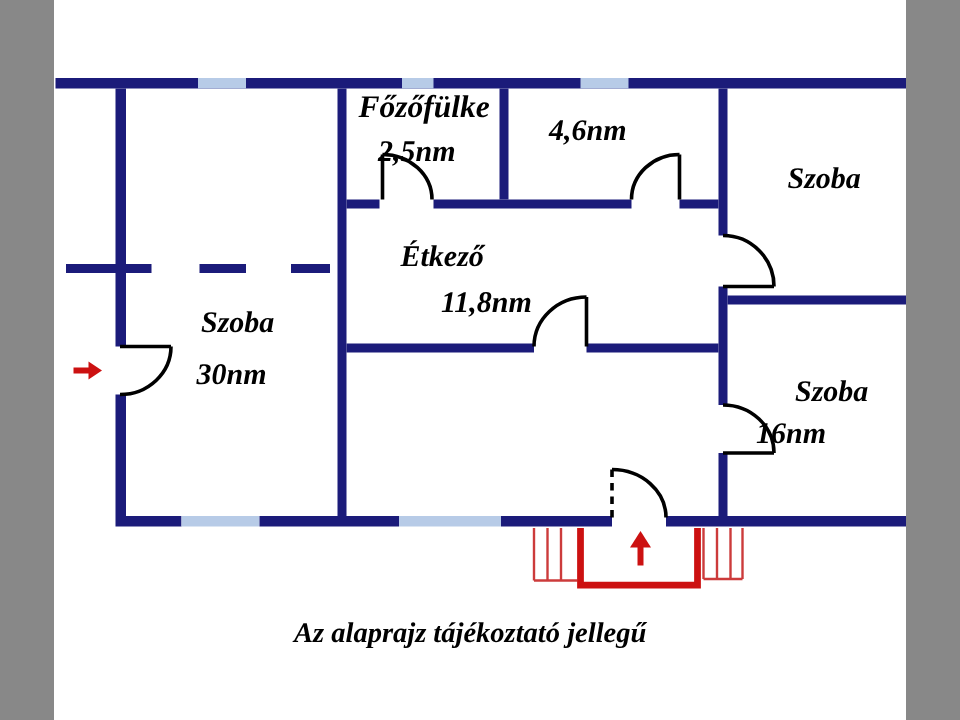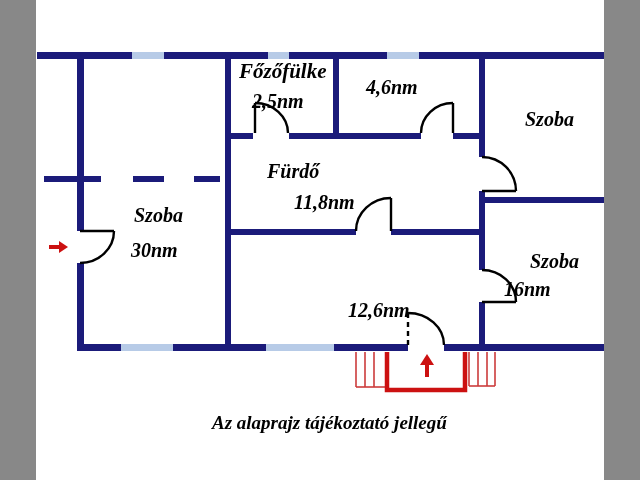--- a/index.html
+++ b/index.html
@@ -9,21 +9,21 @@
     font-family:"Liberation Serif","DejaVu Serif",serif;
     overflow:hidden; margin:0 auto;
   }
   .wall   { position:absolute; background:var(--wall,#1b1b7a); }
   .window { position:absolute; background:var(--window,#b7cbe7); }
   .room-label, .area-label {
     position:absolute; font-weight:bold; font-style:italic;
     color:var(--text,#000); font-size:20px; white-space:nowrap; line-height:1;
   }
   .disclaimer {
-    position:absolute; left:176px; top:413px; width:260px;
+    position:absolute; left:160px; top:413px; width:260px;
     font-weight:bold; font-style:italic; font-size:19px; color:var(--text,#000);
     white-space:nowrap; line-height:1;
   }
   .street {
     position:absolute; left:612px; top:166px;
     writing-mode:vertical-rl; font-weight:bold; font-style:italic;
     font-size:20px; color:var(--text,#000); line-height:1;
   }
   svg.overlay { position:absolute; left:0; top:0; pointer-events:none; }
   .door-line { stroke:var(--door_line,#000); stroke-width:2.4; fill:none; }
@@ -131,27 +131,26 @@
     </g>
   </svg>
 
   <div class="room-label" style="left:203px;top:61px;font-size:21px">Főzőfülke</div>
   <div class="area-label" style="left:216px;top:91px">2,5nm</div>
 
   <div class="area-label" style="left:330px;top:77px">4,6nm</div>
 
   <div class="room-label" style="left:489px;top:109px">Szoba</div>
 
-  <div class="room-label" style="left:231px;top:161px">Fürdő</div>
+  <div class="room-label" style="left:231px;top:161px">Étkező</div>
   <div class="area-label" style="left:258px;top:192px">11,8nm</div>
 
   <div class="room-label" style="left:98px;top:205px">Szoba</div>
   <div class="area-label" style="left:95px;top:240px">30nm</div>
 
-  <div class="area-label" style="left:312px;top:300px">12,6nm</div>
 
   <div class="room-label" style="left:494px;top:251px">Szoba</div>
   <div class="area-label" style="left:468px;top:279px">16nm</div>
 
   <div class="street">Utca</div>
 
   <div class="disclaimer">Az alaprajz tájékoztató jellegű</div>
 
 </div>
 

